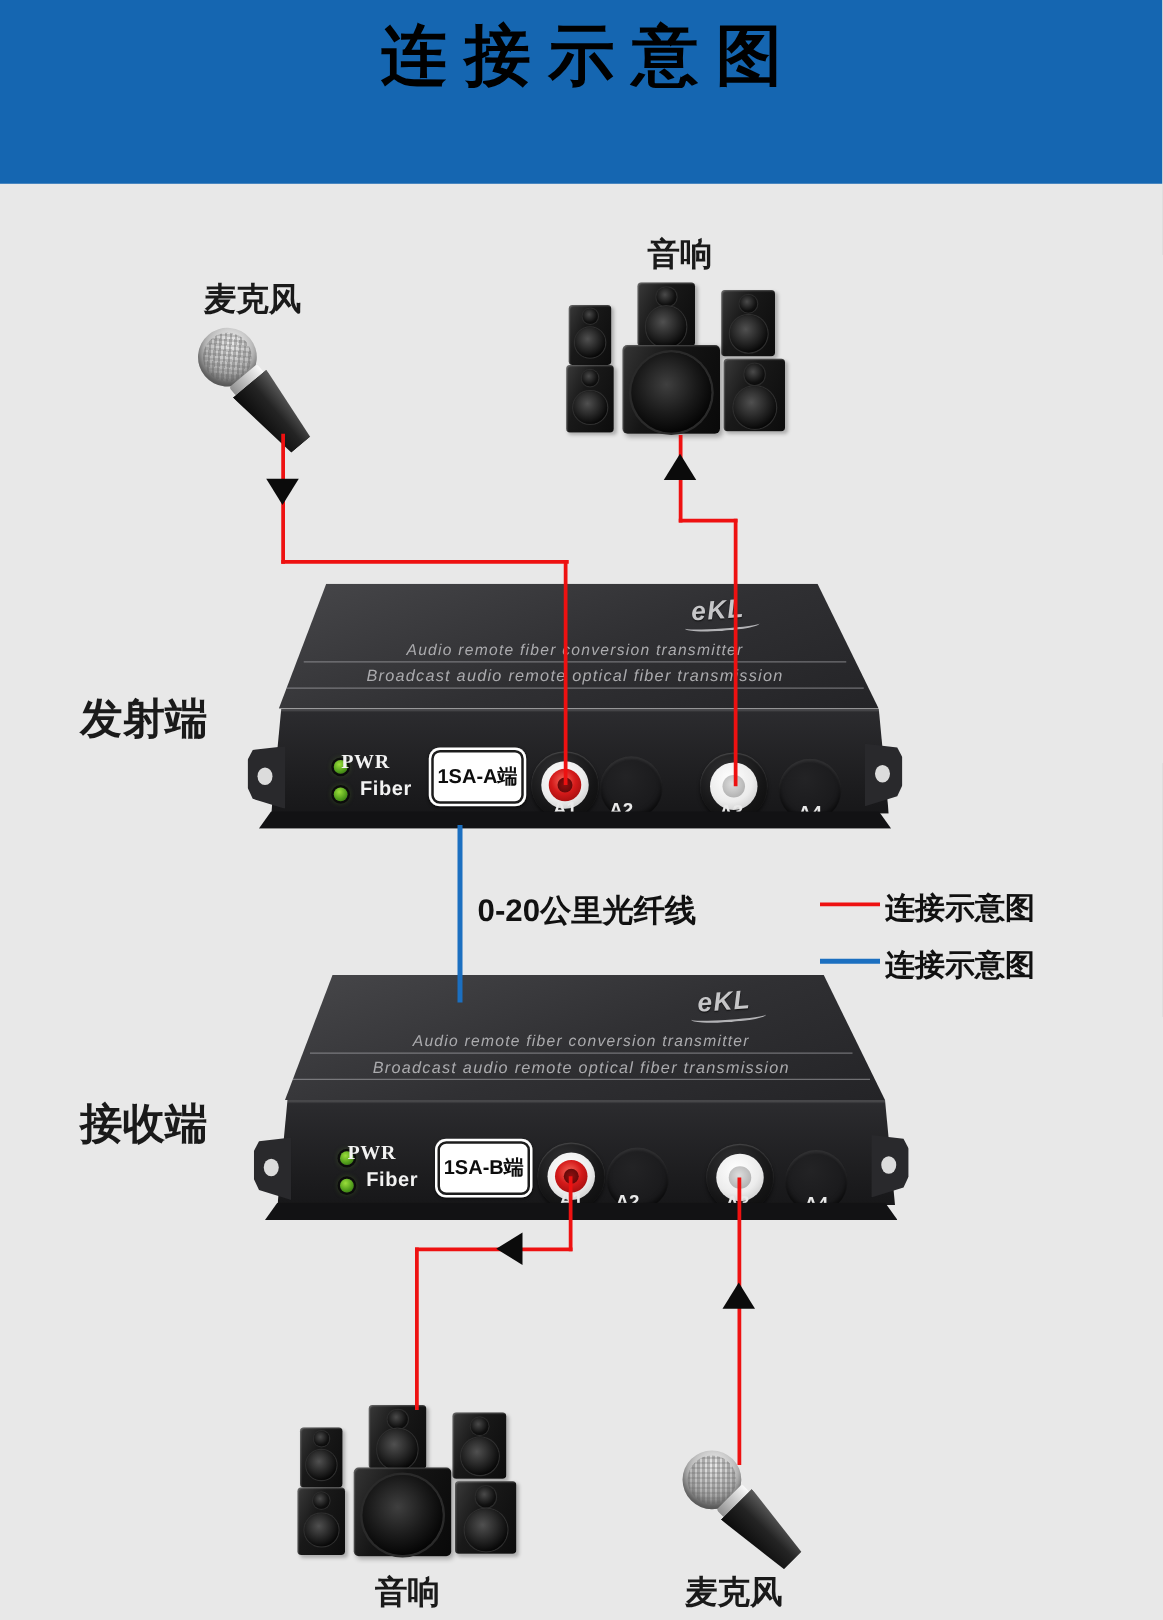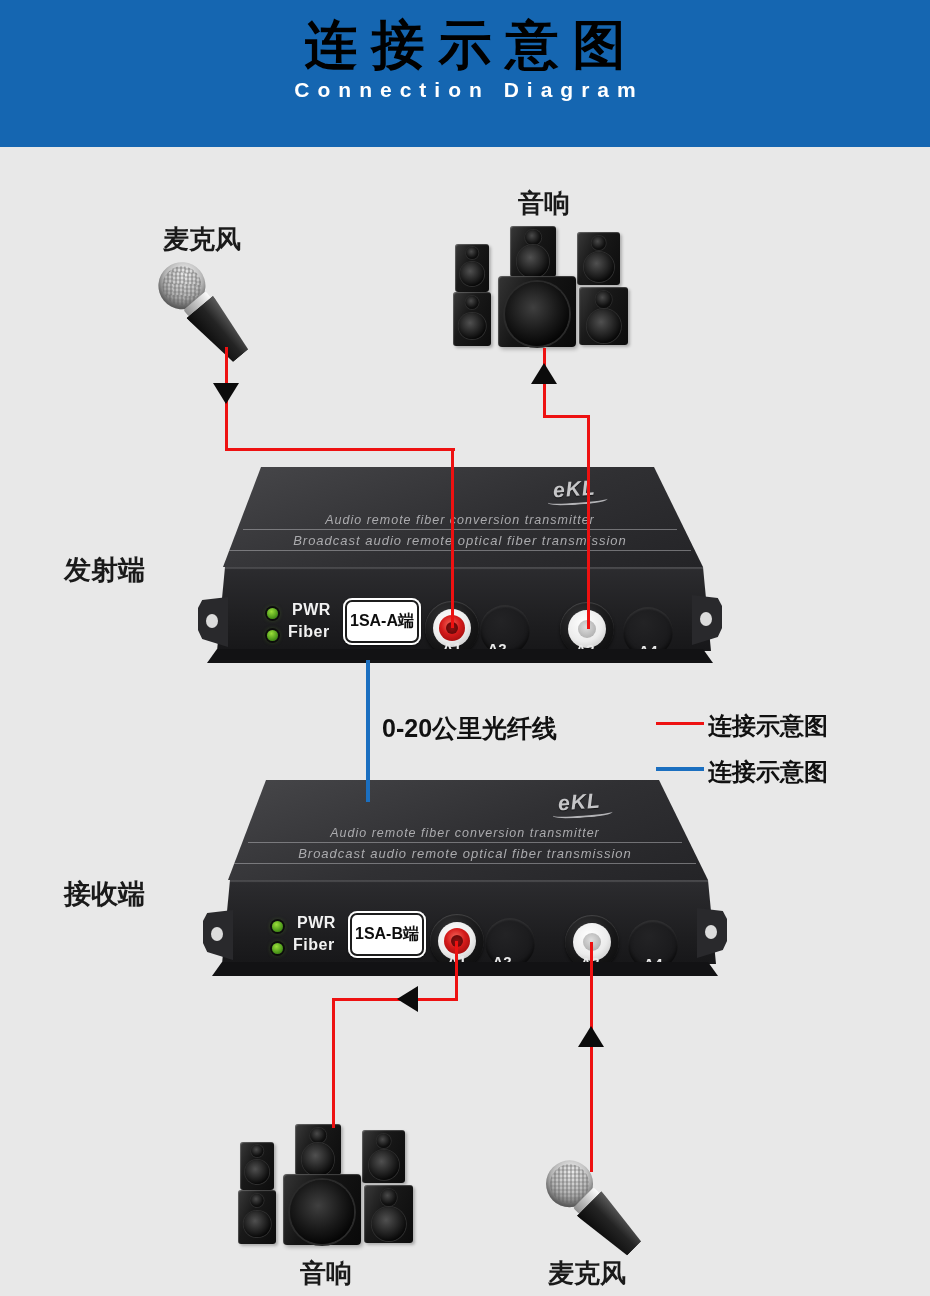--- a/index.html
+++ b/index.html
@@ -14,21 +14,21 @@
 
   
   .hdr{position:absolute;left:0;top:0;width:930px;height:147px;background:var(--header-bg);
        display:flex;flex-direction:column;align-items:center;justify-content:flex-start;}
   .hdr-title{margin-top:16px;color:#000000;font-size:53px;font-weight:900;letter-spacing:14px;text-indent:14px;line-height:1.1;}
   .hdr-sub{margin-top:4px;color:#fff;font-size:21px;font-weight:700;letter-spacing:8px;text-indent:8px;}
 
   
   .lbl{position:absolute;color:#1a1a1a;font-weight:700;white-space:nowrap;text-align:center;}
   .lbl-26{font-size:26px;}
-  .lbl-27{font-size:27px;}
+  .lbl-27{font-size:34px;}
   .fiber-lbl{position:absolute;left:382px;top:712px;font-size:25px;font-weight:600;color:#111;white-space:nowrap;}
 
   
   .sw{position:absolute;}
   .sw-audio{left:656px;top:722px;width:48px;height:3px;background:var(--audio-line);}
   .sw-fiber{left:656px;top:767px;width:48px;height:4px;background:var(--fiber-line);}
   .legend-txt{position:absolute;left:708px;font-size:24px;font-weight:600;color:#111;white-space:nowrap;}
   .legend-audio{top:710px;}
   .legend-fiber{top:756px;}
 
@@ -93,21 +93,21 @@
   .ear{position:absolute;width:30px;height:50px;background:#29292c;z-index:1;}
   .ear::after{content:"";position:absolute;left:8px;top:17px;width:12px;height:14px;border-radius:50%;background:#dcdcdc;}
   .ear-l{left:3px;top:142px;clip-path:polygon(100% 0,100% 100%,14% 84%,0 66%,0 22%,14% 6%);}
   .ear-r{right:3px;top:140px;clip-path:polygon(0 0,0 100%,86% 84%,100% 66%,100% 22%,86% 6%);}
   .led{position:absolute;width:11px;height:11px;border-radius:50%;
       background:radial-gradient(circle at 40% 32%,#9ade3a,#4e9a1a 60%,#2c5e0d);
       box-shadow:0 0 0 2px #0c0c0c,0 0 5px rgba(130,210,50,.55);}
   .led-1{left:72px;top:41px;}
   .led-2{left:72px;top:63px;}
   .led-lbl{position:absolute;color:#f2f2f2;font-size:16px;font-weight:700;letter-spacing:.5px;}
-  .led-lbl1{left:97px;top:34px;}
+  .led-lbl1{left:78px;top:34px;font-family:Liberation Serif, serif;}
   .led-lbl2{left:93px;top:56px;text-align:right;}
   .plate{position:absolute;left:148px;top:31px;width:78px;height:47px;background:#fff;border-radius:9px;
       box-shadow:inset 0 0 0 2px #fff,inset 0 0 0 4px #1c1c1c,0 1px 2px rgba(0,0,0,.5);
       display:flex;align-items:center;justify-content:center;font-size:16px;font-weight:700;color:#0d0d0d;white-space:nowrap;}
   .jack{position:absolute;border-radius:50%;}
   .jack-rca{width:54px;height:54px;
       background:radial-gradient(circle at 40% 30%,#323234,#151516 60%,#0a0a0a);
       box-shadow:0 2px 3px rgba(0,0,0,.55),inset 0 1px 1px rgba(255,255,255,.16);}
   .jack-plain{width:50px;height:50px;background:radial-gradient(circle at 42% 32%,#232325,#1a1a1c 65%,#121214);
       box-shadow:inset 0 2px 2px rgba(255,255,255,.09),inset 0 -3px 4px rgba(0,0,0,.6);}
@@ -128,21 +128,20 @@
   .pl-3{left:372px;top:74px;}
   .pl-4{left:435px;top:75px;}
 </style>
 </head>
 <body>
 
 <div class="canvas">
 
   <div class="hdr">
     <div class="hdr-title">连接示意图</div>
-    <div class="hdr-sub">Connection Diagram</div>
   </div>
 
   <div class="lbl lbl-27" style="left:64px;top:552px;">发射端</div>
   <div class="lbl lbl-27" style="left:64px;top:876px;">接收端</div>
 
   <div class="lbl lbl-26" style="left:163px;top:222px;">麦克风</div>
   <div class="lbl lbl-26" style="left:518px;top:186px;">音响</div>
   <div class="lbl lbl-26" style="left:300px;top:1256px;">音响</div>
   <div class="lbl lbl-26" style="left:548px;top:1256px;">麦克风</div>
 

